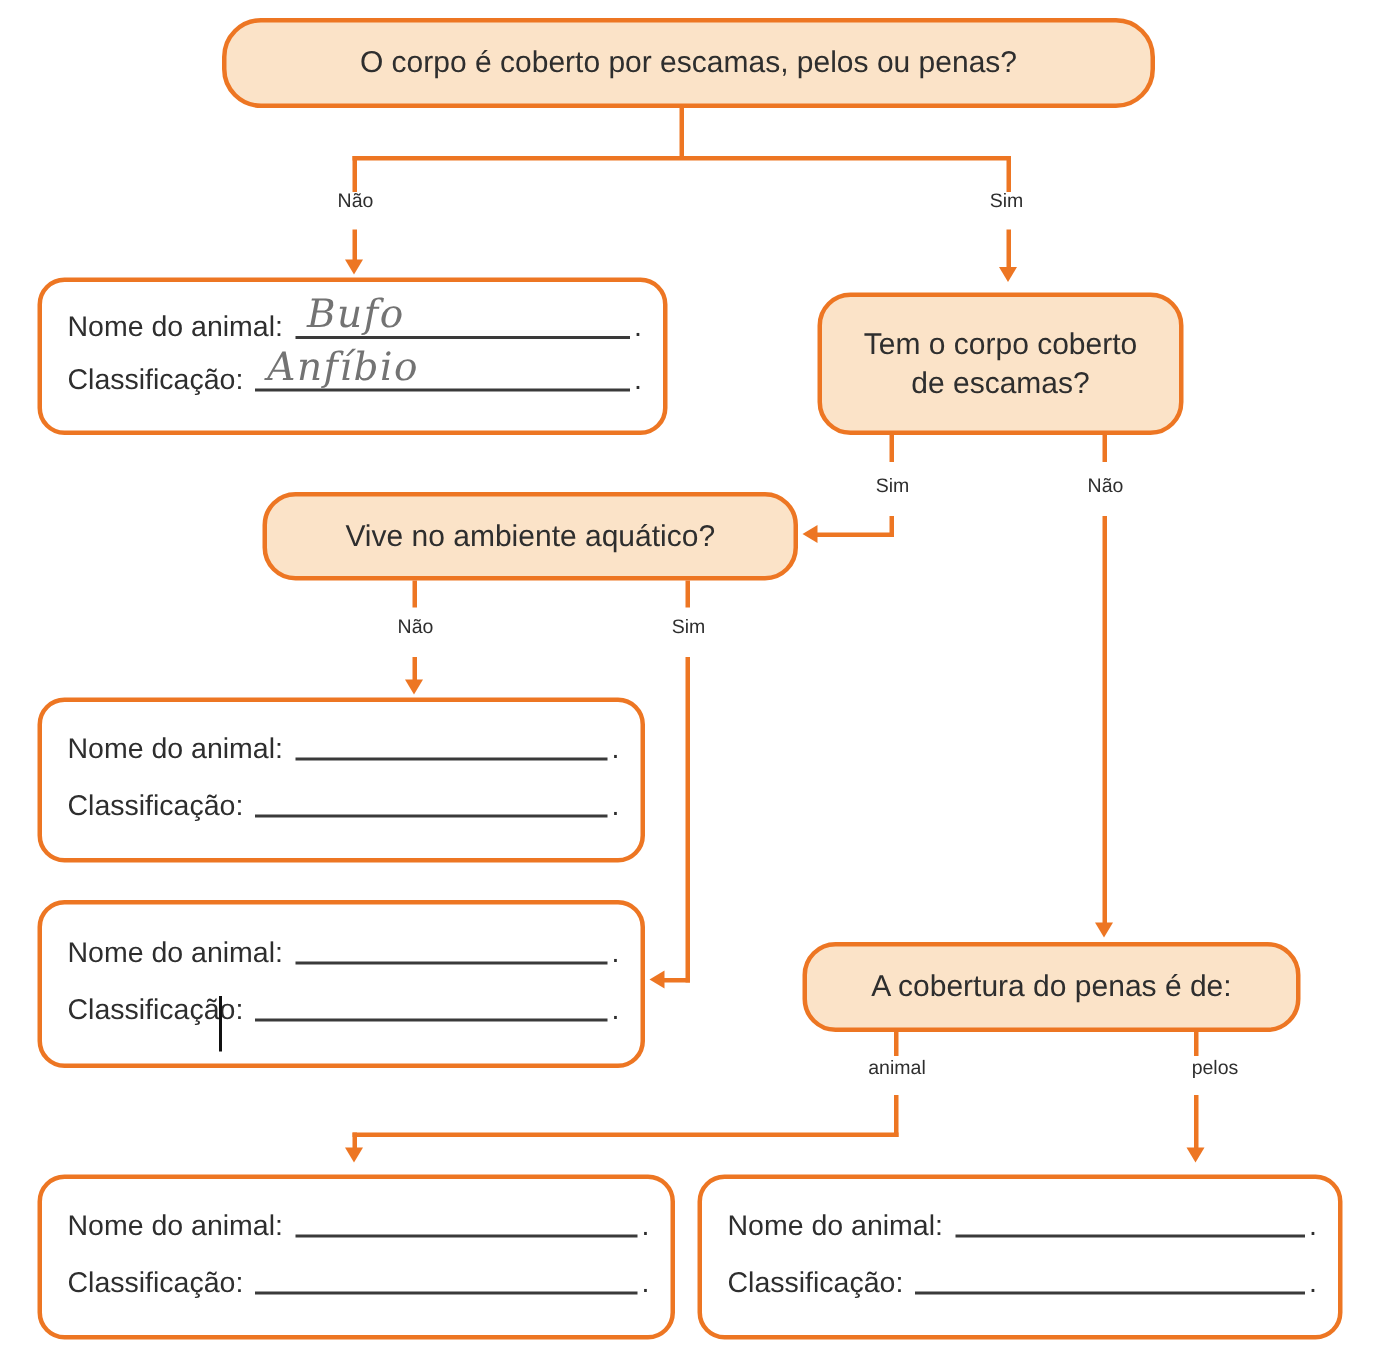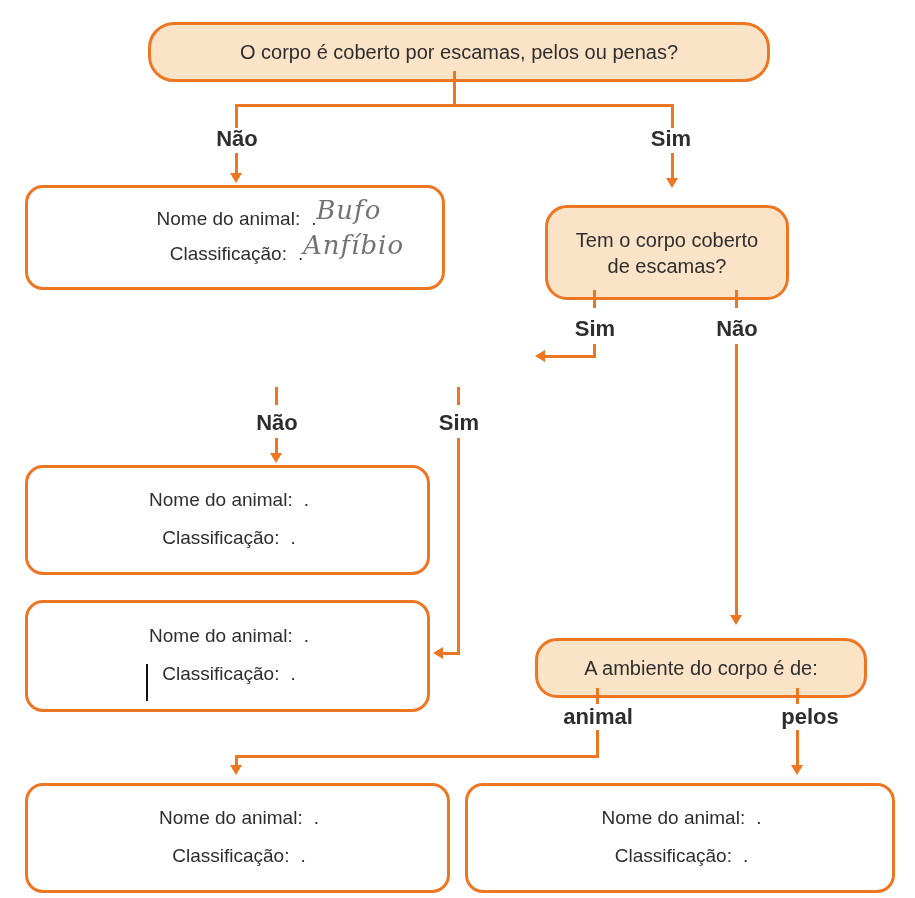--- a/index.html
+++ b/index.html
@@ -12,27 +12,26 @@
   #canvas{
     position:relative;width:915px;height:898px;background:#fff;
     font-family:"Liberation Sans",sans-serif;color:var(--ink);overflow:hidden;
   }
   
   .dbox{
     position:absolute;background:var(--fill);border:3px solid var(--accent);
     border-radius:22px;display:flex;align-items:center;justify-content:center;
     text-align:center;font-size:20px;line-height:1.3;box-sizing:border-box;
     padding:0 18px;
-    margin-top:10px;
   }
   
   .abox{
     position:absolute;background:#fff;border:3px solid var(--accent);
     border-radius:18px;box-sizing:border-box;display:flex;flex-direction:column;
-    justify-content:space-evenly;padding:6px 14px 8px 17px;align-items:center;
+    justify-content:space-evenly;padding:6px 14px 8px 17px;
   }
   .frow{display:flex;align-items:flex-end;font-size:19px;line-height:1.15;}
   .flabel{white-space:nowrap;}
   .wline{
     flex:1;border-bottom:2px solid var(--line);margin:0 2px 4px 8px;
     position:relative;height:6px;
   }
   .dot{margin-left:1px;}
   .hand{
     position:absolute;left:8px;bottom:-2px;
@@ -46,21 +45,21 @@
     position:absolute;width:0;height:0;
     border-left:6px solid transparent;border-right:6px solid transparent;
     border-top:10px solid var(--accent);
   }
   .head-left{
     position:absolute;width:0;height:0;
     border-top:6px solid transparent;border-bottom:6px solid transparent;
     border-right:10px solid var(--accent);
   }
   .blabel{
-    position:absolute;width:84px;text-align:center;font-size:22px;color:var(--ink);font-weight:bold;
+    position:absolute;width:84px;text-align:center;font-size:13px;color:var(--ink);
   }
   .caret{position:absolute;width:2px;background:#111;}
 </style>
 </head>
 <body>
 
 <div id="canvas">
 
   <div class="dbox" style="left:148px;top:12px;width:622px;height:60px;border-radius:26px">
     <span>O corpo é coberto por escamas, pelos ou penas?</span>
@@ -102,20 +101,23 @@
   <div class="blabel" style="left:553px;top:316px">Sim</div>
   <div class="vline" style="left:593px;top:344px;height:14px"></div>
   <div class="hline" style="left:544px;top:355px;width:52px"></div>
   <div class="head-left" style="left:535px;top:350px"></div>
 
   <div class="vline" style="left:735px;top:290px;height:18px"></div>
   <div class="blabel" style="left:695px;top:316px">Não</div>
   <div class="vline" style="left:735px;top:344px;height:273px"></div>
   <div class="head-down" style="left:730px;top:615px"></div>
 
+  <div class="dbox" style="left:175px;top:328px;width:357px;height:59px">
+    <span>Vive no ambiente aquático?</span>
+  </div>
 
   <div class="vline" style="left:275px;top:387px;height:18px"></div>
   <div class="blabel" style="left:235px;top:410px">Não</div>
   <div class="vline" style="left:275px;top:438px;height:17px"></div>
   <div class="head-down" style="left:270px;top:453px"></div>
 
   <div class="vline" style="left:457px;top:387px;height:18px"></div>
   <div class="blabel" style="left:417px;top:410px">Sim</div>
   <div class="vline" style="left:457px;top:438px;height:217px"></div>
   <div class="hline" style="left:442px;top:652px;width:18px"></div>
@@ -143,21 +145,21 @@
     <div class="frow">
       <span class="flabel">Classificação:</span>
       <span class="wline"></span>
       <span class="dot">.</span>
     </div>
   </div>
 
   <div class="caret" style="left:146px;top:664px;height:37px"></div>
 
   <div class="dbox" style="left:535px;top:628px;width:332px;height:60px">
-    <span>A ambiente do corpo é de:</span>
+    <span>A cobertura do penas é de:</span>
   </div>
 
   <div class="vline" style="left:596px;top:688px;height:16px"></div>
   <div class="blabel" style="left:556px;top:704px">animal</div>
   <div class="vline" style="left:596px;top:730px;height:28px"></div>
   <div class="hline" style="left:235px;top:755px;width:364px"></div>
   <div class="vline" style="left:235px;top:755px;height:12px"></div>
   <div class="head-down" style="left:230px;top:765px"></div>
 
   <div class="vline" style="left:796px;top:688px;height:16px"></div>

